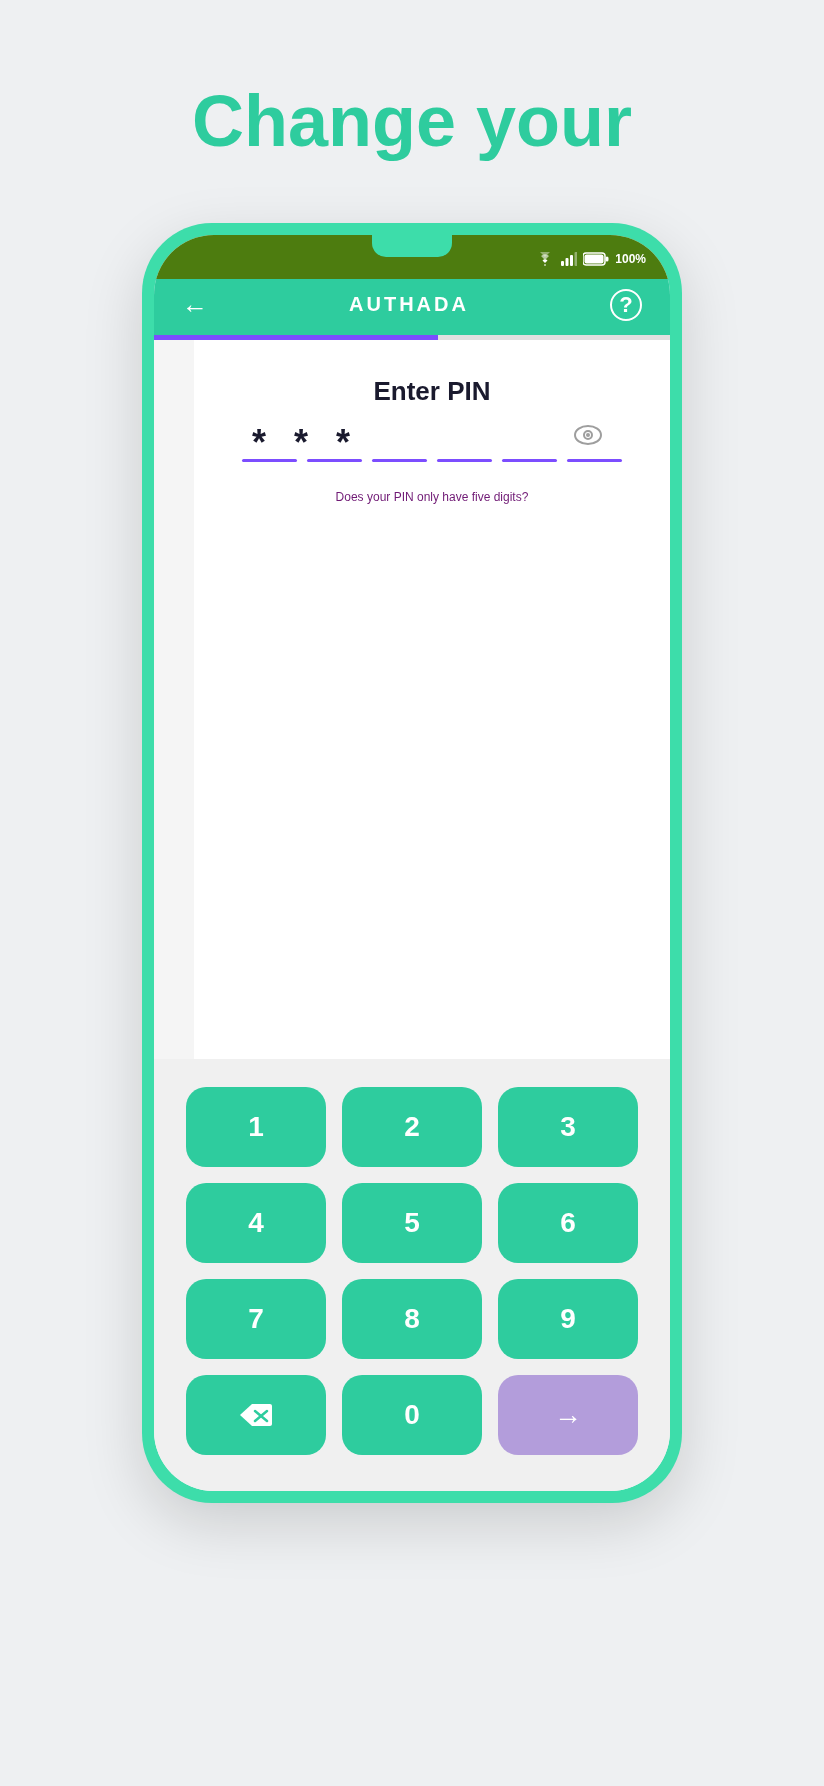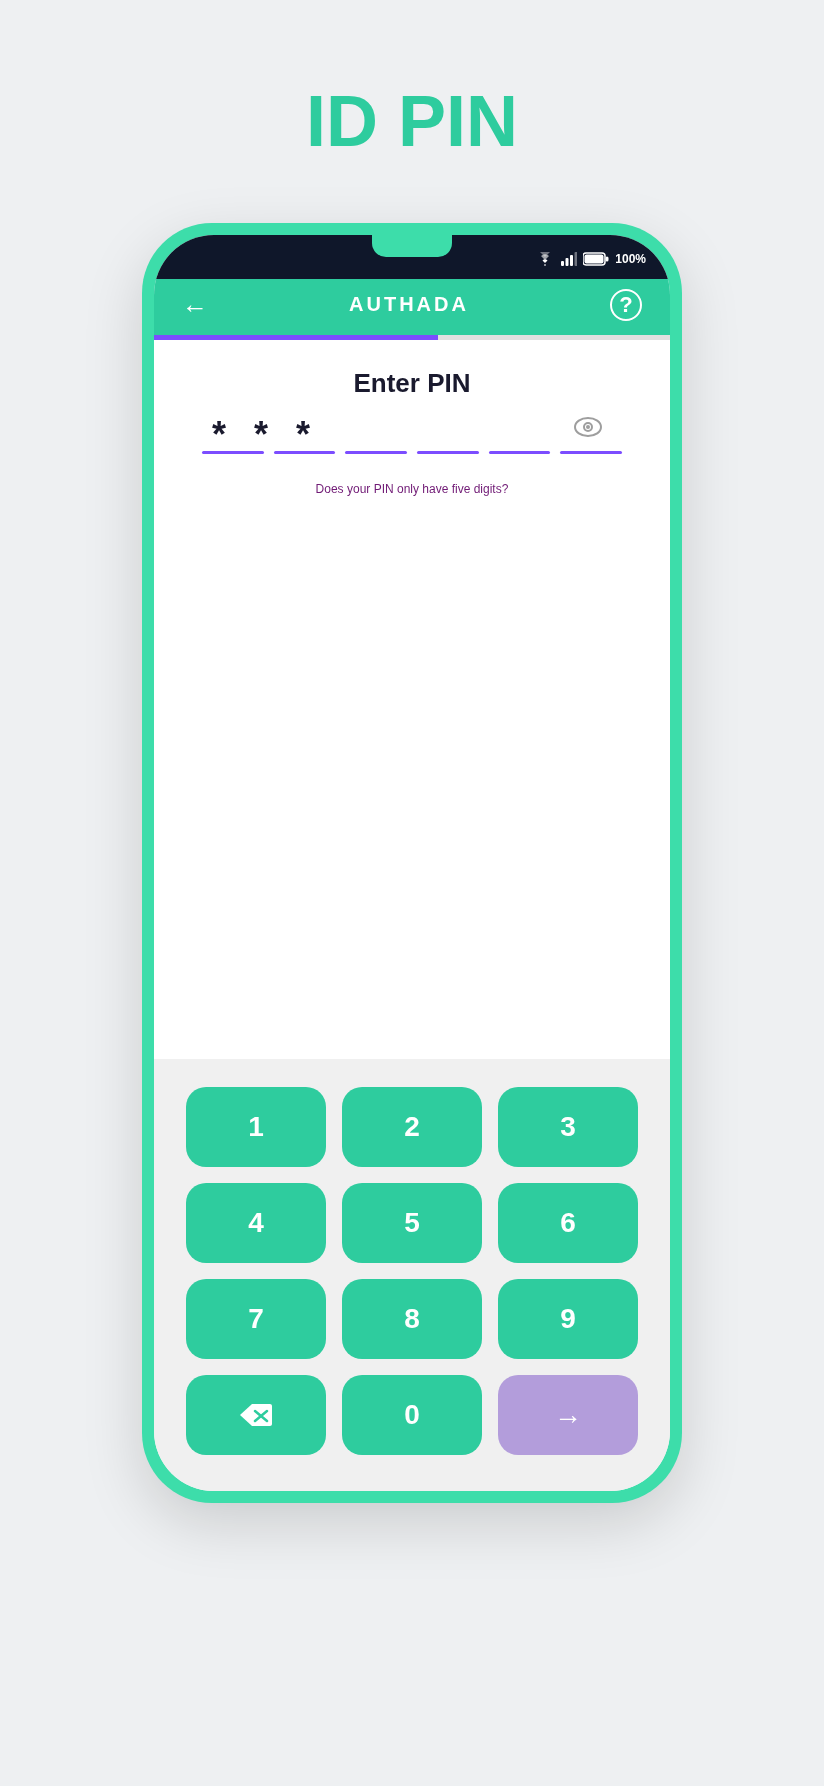--- a/index.html
+++ b/index.html
@@ -43,21 +43,21 @@
       height: 100%;
       background: #f5f5f5;
       border-radius: 60px;
       overflow: hidden;
       display: flex;
       flex-direction: column;
     }
 
     
     .status-bar {
-      background: #0f172a;
+      background: #4d7c0f;
       display: flex;
       justify-content: flex-end;
       padding: 10px 24px 6px;
       height: 44px;
     }
 
     .status-icons {
       display: flex;
       align-items: center;
       gap: 6px;
@@ -121,21 +121,22 @@
       width: 55%;
     }
 
     
     .content-area {
       background: white;
       flex: 1;
       display: flex;
       flex-direction: column;
       align-items: center;
-      padding: 28px 28px 0;
+      padding: 36px 28px 0;
+      margin-left: 40px;
     }
 
     .screen-title {
       font-size: 26px;
       font-weight: 700;
       color: #1a1a2e;
       margin-bottom: 18px;
       text-align: center;
     }
 
@@ -259,21 +260,21 @@
       height: 22px;
       background: #3dddaa;
       border-radius: 0 0 14px 14px;
       z-index: 10;
     }
   </style>
 </head>
 <body>
 
 <div class="page-title">
-  <h1>ID PIN</h1>
+  <h1>Change your</h1>
 </div>
 
 <div class="phone-wrapper">
   <div class="notch"></div>
   <div class="phone-inner">
 
     <div class="status-bar">
       <div class="status-icons">
         <span class="wifi-icon">
           <svg width="20" height="14" viewBox="0 0 20 14" fill="white">

